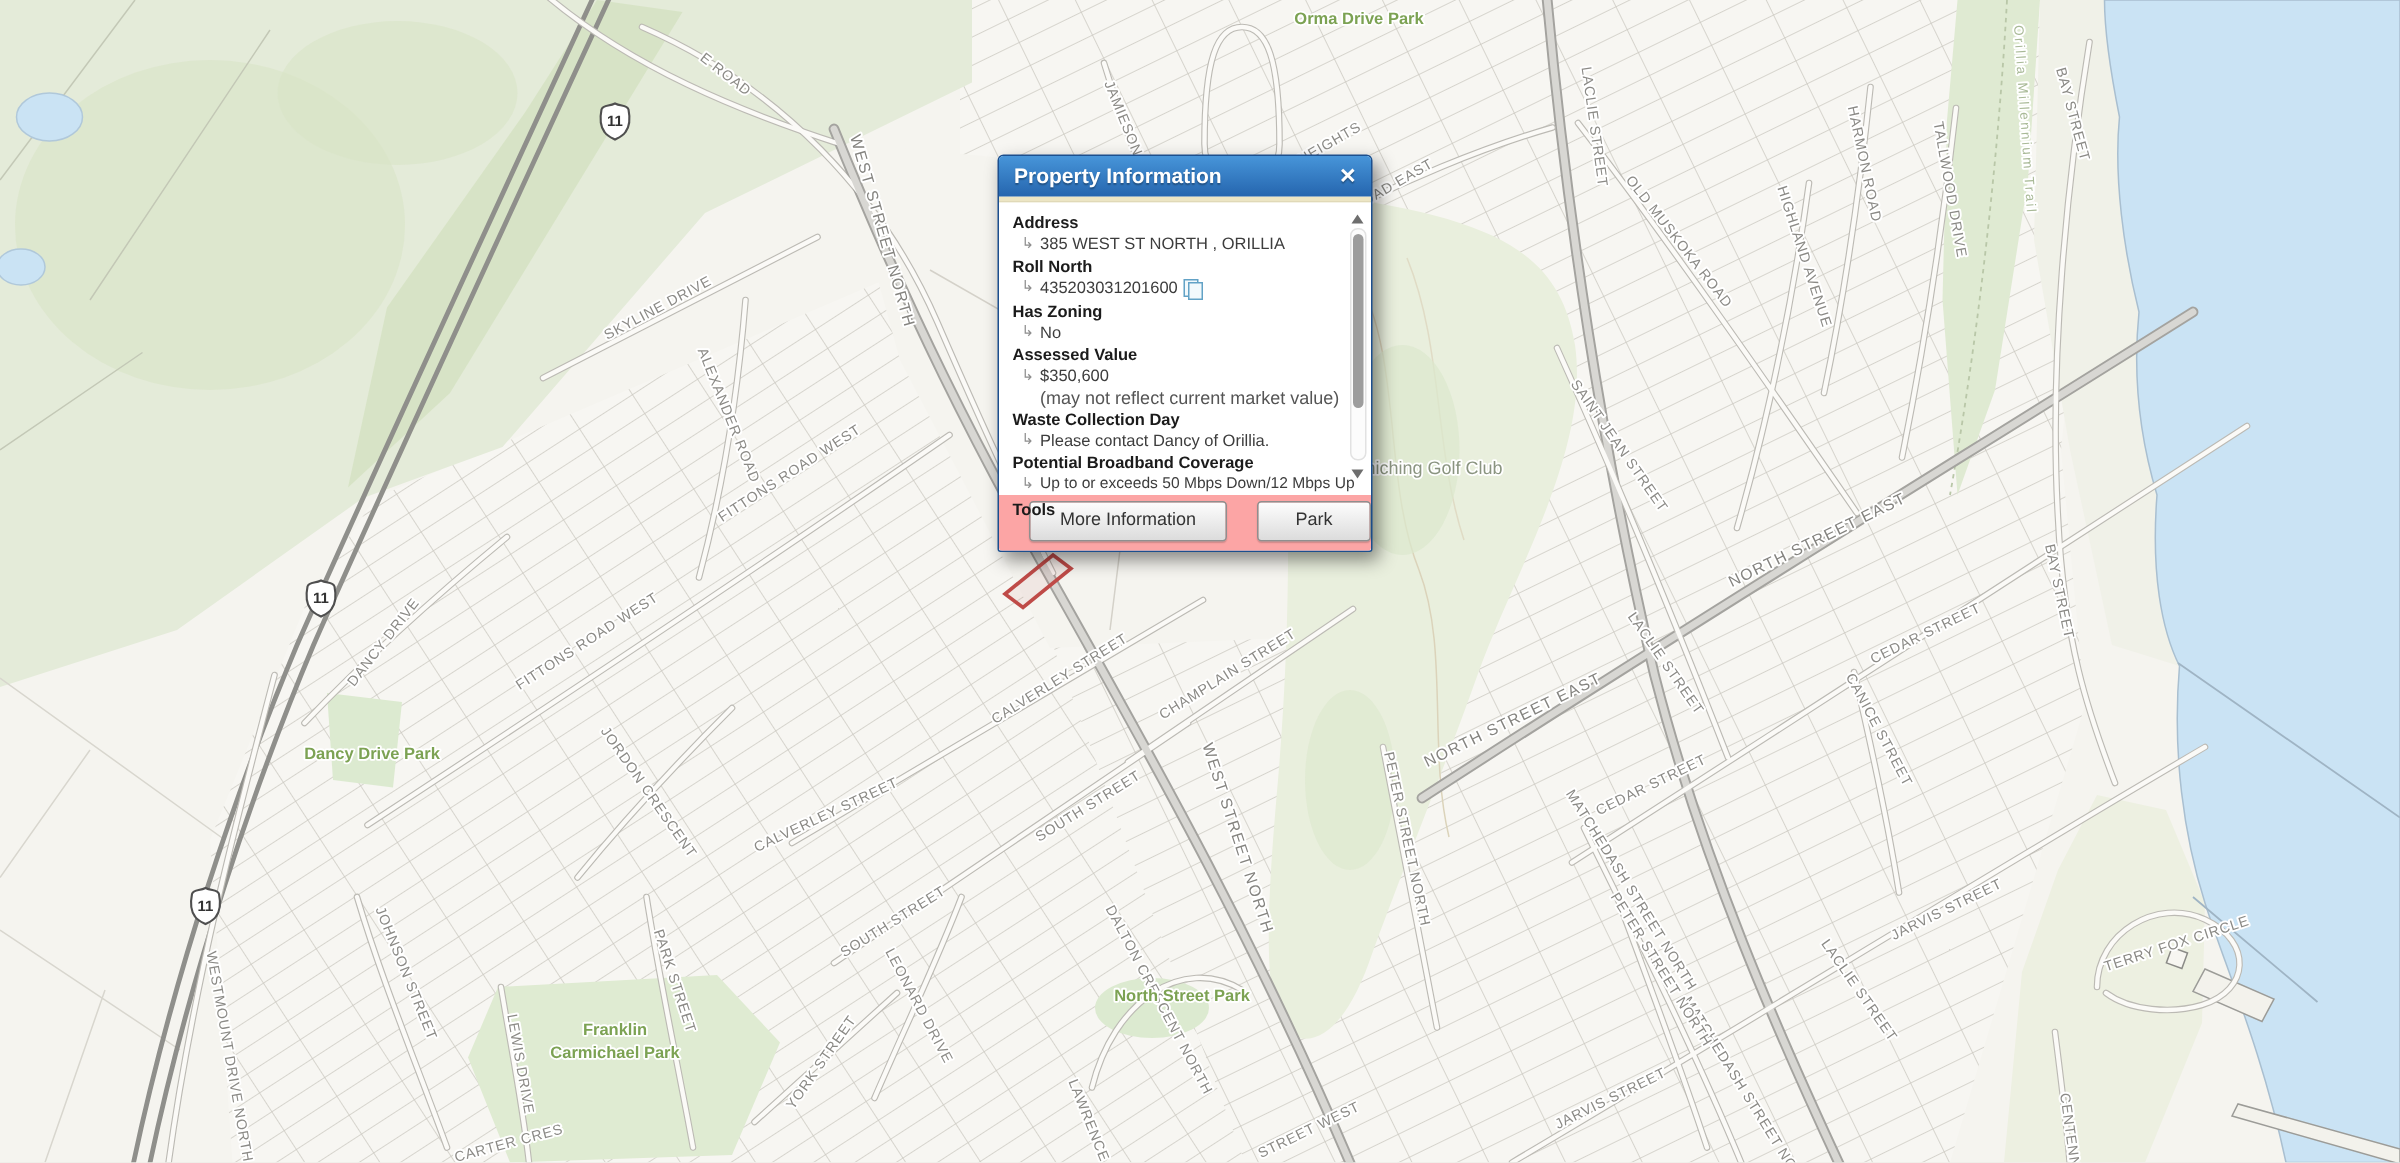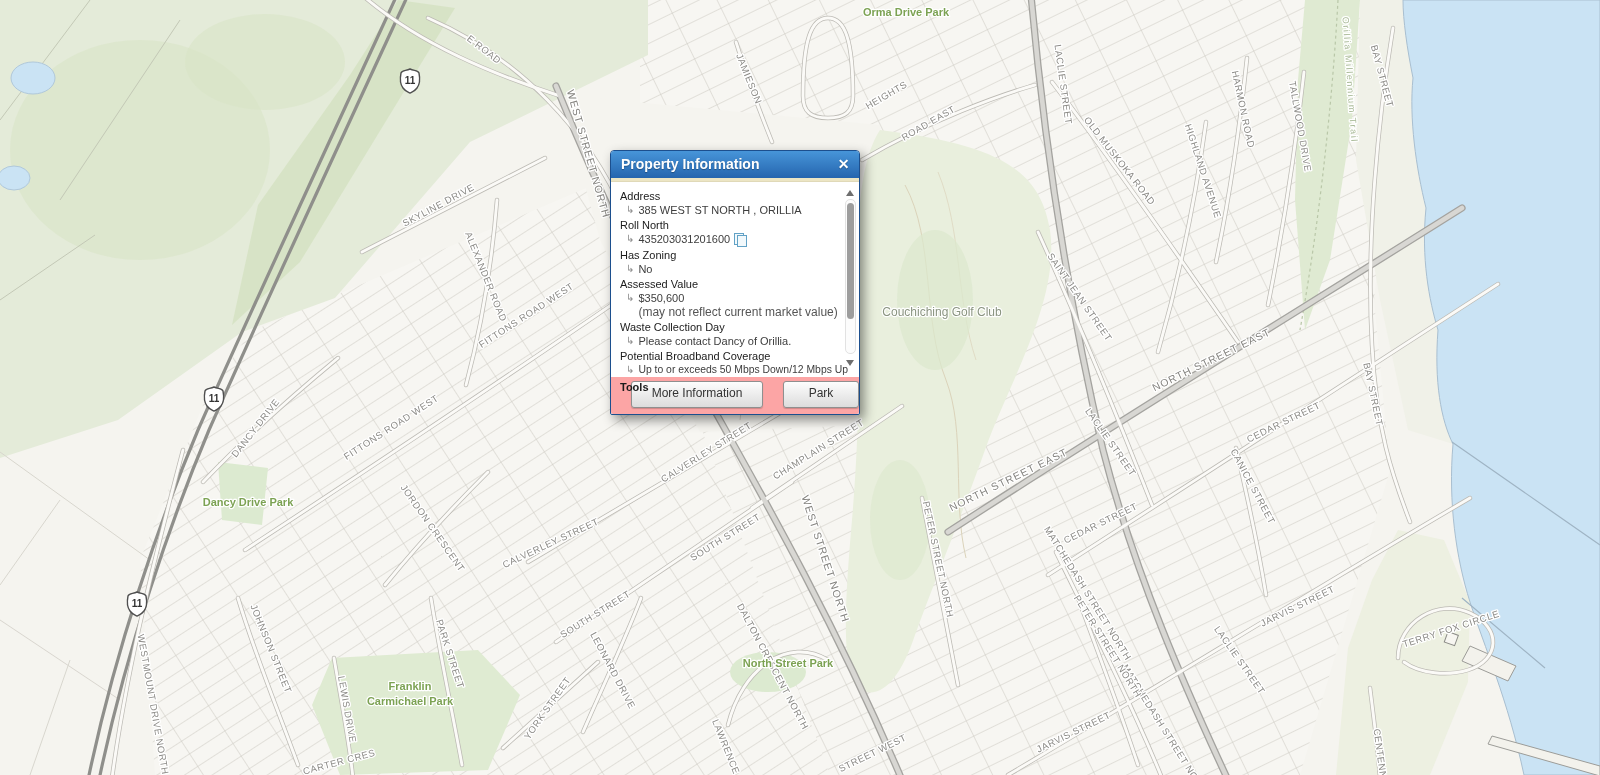--- a/index.html
+++ b/index.html
@@ -20,31 +20,31 @@
   .shield-txt{font-family:"Liberation Sans",sans-serif;font-size:10px;font-weight:bold;
           fill:#333;text-anchor:middle;}
 
   
   #watermark{position:absolute;left:478px;top:688px;font-size:36px;font-weight:bold;
      letter-spacing:0;white-space:nowrap;color:rgba(255,255,255,0.55);
      -webkit-text-stroke:1px rgba(125,125,125,0.35);
      text-shadow:1px 1px 2px rgba(110,110,110,0.25);pointer-events:none;}
 
   
-  #popup{position:absolute;left:610px;top:103px;width:248px;background:#fff;
+  #popup{position:absolute;left:665px;top:103px;width:248px;background:#fff;
      border:1px solid #1c4f8e;border-radius:4px 4px 2px 2px;
-     box-shadow:4px 5px 12px rgba(0,0,0,0.45);font-size:11px;color:#3d3d3d;margin-top:47px;}
+     box-shadow:4px 5px 12px rgba(0,0,0,0.45);font-size:11px;color:#3d3d3d;}
   .p-header{height:27px;line-height:27px;padding-left:10px;position:relative;
      background:linear-gradient(#4795d9,#2565ae);color:#fff;font-size:14px;font-weight:bold;
      border-radius:3px 3px 0 0;text-shadow:0 1px 1px rgba(0,0,0,.3);}
   .p-close{position:absolute;right:7px;top:5px;width:17px;height:17px;line-height:17px;
      text-align:center;font-size:14px;font-weight:bold;color:#fff;cursor:pointer;}
   .p-accent{height:3px;background:#ece5c4;border-bottom:1px solid #e0d9b8;}
   .p-body{position:relative;padding:5px 20px 2px 9px;height:188px;background:#fff;}
-  .f-label{font-weight:normal;color:#1b1b1b;margin-top:3px;line-height:13px;}
+  .f-label{font-weight:bold;color:#1b1b1b;margin-top:3px;line-height:13px;}
   .f-val{display:flex;gap:4px;padding-left:6px;line-height:12px;margin-top:1px;
      color:#3d3d3d;align-items:flex-start;white-space:nowrap;}
   .f-val .arr{color:#8f8f8f;font-size:10px;line-height:11px;flex:0 0 auto;}
   .f-note{font-size:12px;color:#555;margin-top:2px;}
   .bb{font-size:10.4px;}
   .copydoc{position:relative;width:14px;height:13px;display:inline-block;flex:0 0 auto;}
   .copydoc i{position:absolute;width:8px;height:10px;background:#f2f9fc;border:1px solid #62a2c6;}
   .copydoc i:nth-child(1){left:0;top:0;}
   .copydoc i:nth-child(2){left:3px;top:2px;}
   .tools-row{font-weight:bold;color:#1b1b1b;margin-top:5px;}

